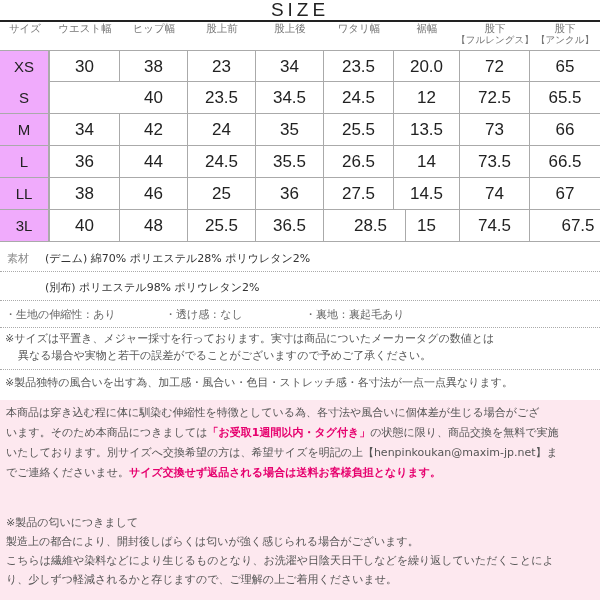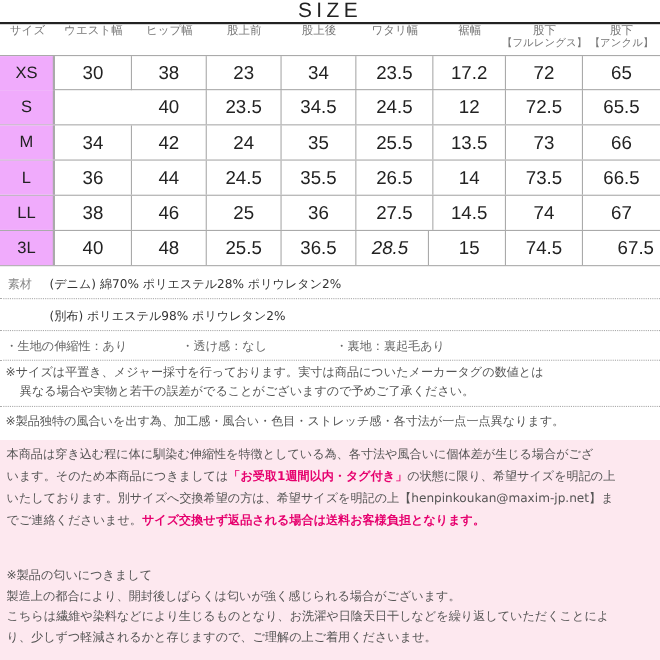--- a/index.html
+++ b/index.html
@@ -87,21 +87,21 @@
 
 <div class="table">
 
   <div class="trow first" style="top:0px;">
     <div class="cell size" style="left:0;width:50px;">XS</div>
     <div class="cell" style="left:50px;width:70px;">30</div>
     <div class="cell" style="left:120px;width:68px;">38</div>
     <div class="cell" style="left:188px;width:68px;">23</div>
     <div class="cell" style="left:256px;width:68px;">34</div>
     <div class="cell" style="left:324px;width:70px;">23.5</div>
-    <div class="cell" style="left:394px;width:66px;">17.2</div>
+    <div class="cell" style="left:394px;width:66px;">20.0</div>
     <div class="cell" style="left:460px;width:70px;">72</div>
     <div class="cell last" style="left:530px;width:70px;">65</div>
   </div>
   <div class="trow" style="top:32px;">
     <div class="cell size" style="left:0;width:50px;">S</div>
     <div class="cell" style="left:120px;width:68px;">40</div>
     <div class="cell" style="left:188px;width:68px;">23.5</div>
     <div class="cell" style="left:256px;width:68px;">34.5</div>
     <div class="cell" style="left:324px;width:70px;">24.5</div>
     <div class="cell" style="left:394px;width:66px;">12</div>
@@ -140,21 +140,21 @@
     <div class="cell" style="left:394px;width:66px;">14.5</div>
     <div class="cell" style="left:460px;width:70px;">74</div>
     <div class="cell last" style="left:530px;width:70px;">67</div>
   </div>
   <div class="trow" style="top:160px;padding-left:44px;">
     <div class="cell size" style="left:0;width:50px;">3L</div>
     <div class="cell" style="left:50px;width:70px;">40</div>
     <div class="cell" style="left:120px;width:68px;">48</div>
     <div class="cell" style="left:188px;width:68px;">25.5</div>
     <div class="cell" style="left:256px;width:68px;">36.5</div>
-    <div class="cell" style="left:320px;width:70px;font-style:italic;">28.5</div>
+    <div class="cell" style="left:336px;width:70px;">28.5</div>
     <div class="cell" style="left:394px;width:66px;">15</div>
     <div class="cell" style="left:460px;width:70px;">74.5</div>
     <div class="cell last" style="left:543px;width:70px;">67.5</div>
   </div>
 </div>
 
 <div class="mat" style="top:251px;">
   <span class="lbl">素材</span>
   <span class="val">(デニム) 綿70% ポリエステル28% ポリウレタン2%</span>
 </div>
@@ -171,21 +171,21 @@
 </div>
 <div class="dots" style="top:327px;"></div>
 
 <div class="note" style="top:330px;">※サイズは平置き、メジャー採寸を行っております。実寸は商品についたメーカータグの数値とは</div>
 <div class="note" style="top:347px;left:18px;">異なる場合や実物と若干の誤差がでることがございますので予めご了承ください。</div>
 <div class="dots" style="top:369px;"></div>
 <div class="note" style="top:374px;">※製品独特の風合いを出す為、加工感・風合い・色目・ストレッチ感・各寸法が一点一点異なります。</div>
 
 <div class="pink">
   <p style="top:3px;">本商品は穿き込む程に体に馴染む伸縮性を特徴としている為、各寸法や風合いに個体差が生じる場合がござ</p>
-  <p style="top:23px;"><span>います。そのため本商品につきましては</span><span class="em">「お受取1週間以内・タグ付き」</span><span>の状態に限り、希望サイズを明記の上</span></p>
+  <p style="top:23px;"><span>います。そのため本商品につきましては</span><span class="em">「お受取1週間以内・タグ付き」</span><span>の状態に限り、商品交換を無料で実施</span></p>
   <p style="top:43px;">いたしております。別サイズへ交換希望の方は、希望サイズを明記の上【henpinkoukan@maxim-jp.net】ま</p>
   <p style="top:63px;"><span>でご連絡くださいませ。</span><span class="em">サイズ交換せず返品される場合は送料お客様負担となります。</span></p>
 
   <p style="top:113px;">※製品の匂いにつきまして</p>
   <p style="top:132px;">製造上の都合により、開封後しばらくは匂いが強く感じられる場合がございます。</p>
   <p style="top:151px;">こちらは繊維や染料などにより生じるものとなり、お洗濯や日陰天日干しなどを繰り返していただくことによ</p>
   <p style="top:170px;">り、少しずつ軽減されるかと存じますので、ご理解の上ご着用くださいませ。</p>
 </div>
 
 </body></html>

